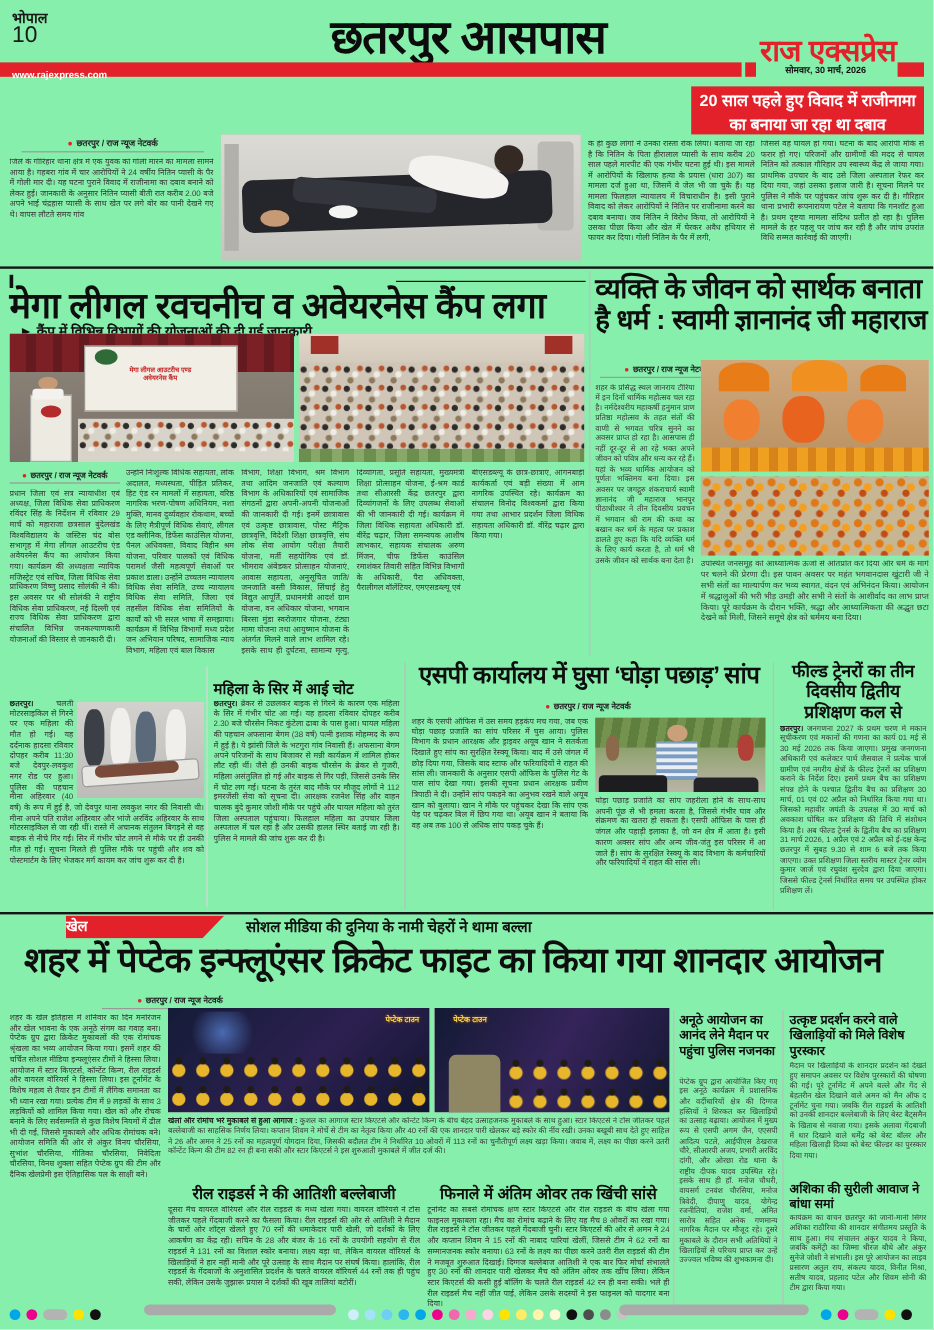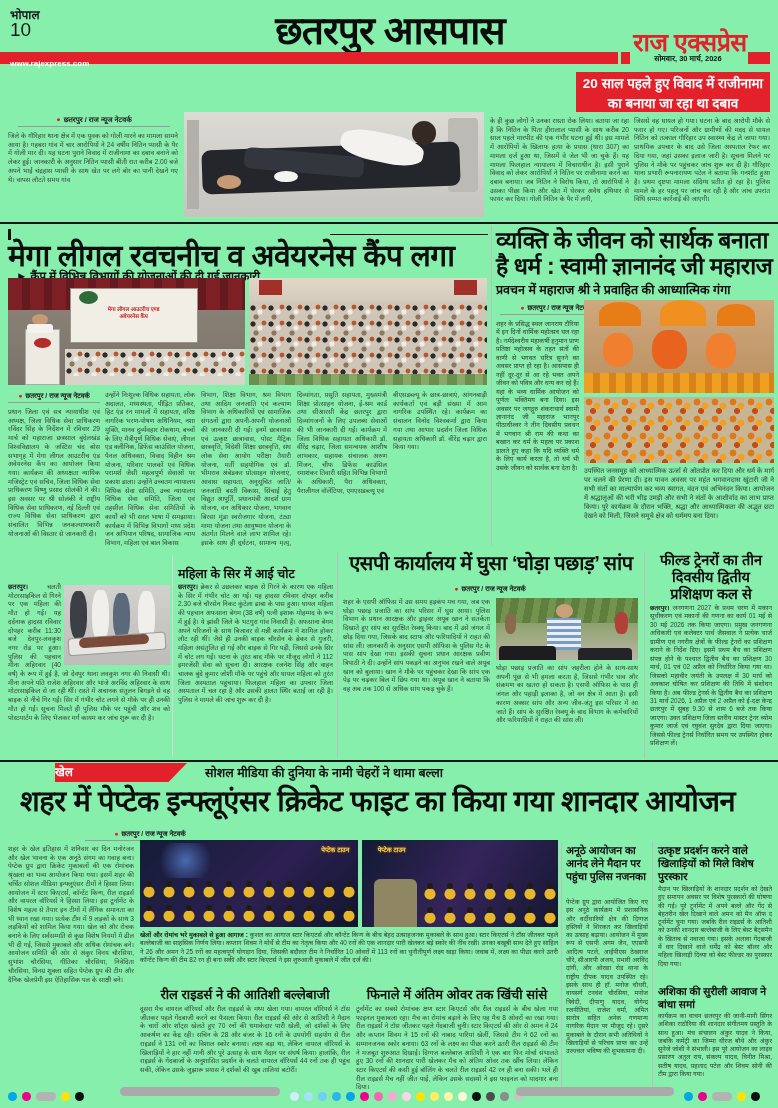--- a/index.html
+++ b/index.html
@@ -128,21 +128,20 @@
   <div class="bt" style="left:201px;top:391px;width:90px;height:155px;">विभाग, शिक्षा विभाग, श्रम विभाग तथा आदिम जनजाति एवं कल्याण विभाग के अधिकारियों एवं सामाजिक संगठनों द्वारा अपनी-अपनी योजनाओं की जानकारी दी गई। इनमें छात्रावास एवं उत्कृष्ट छात्रावास, पोस्ट मैट्रिक छात्रवृत्ति, विदेशी शिक्षा छात्रवृत्ति, संघ लोक सेवा आयोग परीक्षा तैयारी योजना, मर्ती सहयोगिक एवं डॉ. भीमराव अंबेडकर प्रोत्साहन योजनाएं, आवास सहायता, अनुसूचित जाति/जनजाति बस्ती विकास, सिंचाई हेतु विद्युत आपूर्ति, प्रधानमंत्री आदर्श ग्राम योजना, वन अधिकार योजना, भगवान बिरसा मुंडा स्वरोजगार योजना, टंट्या मामा योजना तथा आयुष्मान योजना के अंतर्गत मिलने वाले लाभ शामिल रहे। इसके साथ ही दुर्घटना, सामान्य मृत्यु, पूर्ण एवं आंशिक</div>
   <div class="bt" style="left:297px;top:391px;width:90px;height:155px;">दिव्यांगता, प्रसूति सहायता, मुख्यमंत्री शिक्षा प्रोत्साहन योजना, ई-श्रम कार्ड तथा सीआरसी केंद्र छतरपुर द्वारा दिव्यांगजनों के लिए उपलब्ध सेवाओं की भी जानकारी दी गई। कार्यक्रम में जिला विधिक सहायता अधिकारी डॉ. वीरेंद्र चढ़ार, जिला समन्वयक आशीष लाभकार, सहायक संचालक अरुण मिंजन, चीफ डिफेंस काउंसिल रमाशंकर तिवारी सहित विभिन्न विभागों के अधिकारी, पैरा अधिवक्ता, पैरालीगल वॉलेंटियर, एमएसडब्ल्यू एवं</div>
   <div class="bt" style="left:393px;top:391px;width:94px;height:155px;">बीएसडब्ल्यू के छात्र-छात्राएं, आंगनबाड़ी कार्यकर्ता एवं बड़ी संख्या में आम नागरिक उपस्थित रहे। कार्यक्रम का संचालन विनोद विश्वकर्मा द्वारा किया गया तथा आभार प्रदर्शन जिला विधिक सहायता अधिकारी डॉ. वीरेंद्र चढ़ार द्वारा किया गया।</div>
 
   <div class="vr" style="left:491px;top:226px;height:320px;"></div>
 
   <div class="hl" style="left:496px;top:227px;width:282px;font-size:23px;line-height:1.15;">
     <span>व्यक्ति के जीवन को सार्थक बनाता</span><br>
     <span>है धर्म : स्वामी ज्ञानानंद जी महाराज</span>
   </div>
-  <div class="hl" style="left:496px;top:284px;width:282px;font-size:12.5px;font-weight:bold;letter-spacing:0;">प्रवचन में महाराज श्री ने प्रवाहित की आध्यात्मिक गंगा</div>
   <div class="by" style="left:500px;top:303px;width:112px;font-size:6.8px;">
     <i>●</i><span>छतरपुर / राज न्यूज नेटवर्क</span>
     <span class="brule"></span>
   </div>
   <div class="bt" style="left:496px;top:320px;width:83px;height:226px;font-size:6.4px;">शहर के प्रसिद्ध स्थल जानराय टौरिया में इन दिनों धार्मिक महोत्सव चल रहा है। नर्मदेश्वरीय महाकर्षी हनुमान प्राण प्रतिष्ठा महोत्सव के तहत संतों की वाणी से भगवत चरित्र सुनने का अवसर प्राप्त हो रहा है। आसपास ही नहीं दूर-दूर से आ रहे भक्त अपने जीवन को पवित्र और धन्य कर रहे हैं। यहां के भव्य धार्मिक आयोजन को पूर्णतः भक्तिमय बना दिया। इस अवसर पर जगद्गुरु शंकराचार्य स्वामी ज्ञानानंद जी महाराज भानपुर पीठाधीश्वर ने तीन दिवसीय प्रवचन में भगवान श्री राम की कथा का बखान कर धर्म के महत्व पर प्रकाश डालते हुए कहा कि यदि व्यक्ति धर्म के लिए कार्य करता है, तो धर्म भी उसके जीवन को सार्थक बना देता है।</div>
 
   <div class="ph" style="left:584px;top:300px;width:190px;height:93px;">
     <i style="inset:0;background:linear-gradient(180deg,#cfa87c,#b98f60);"></i>
     <i style="left:8%;top:2%;width:22%;height:26%;background:#e87d18;border-radius:50% 50% 0 0;"></i>
     <i style="left:40%;top:0%;width:24%;height:28%;background:#f09020;border-radius:50% 50% 0 0;"></i>

